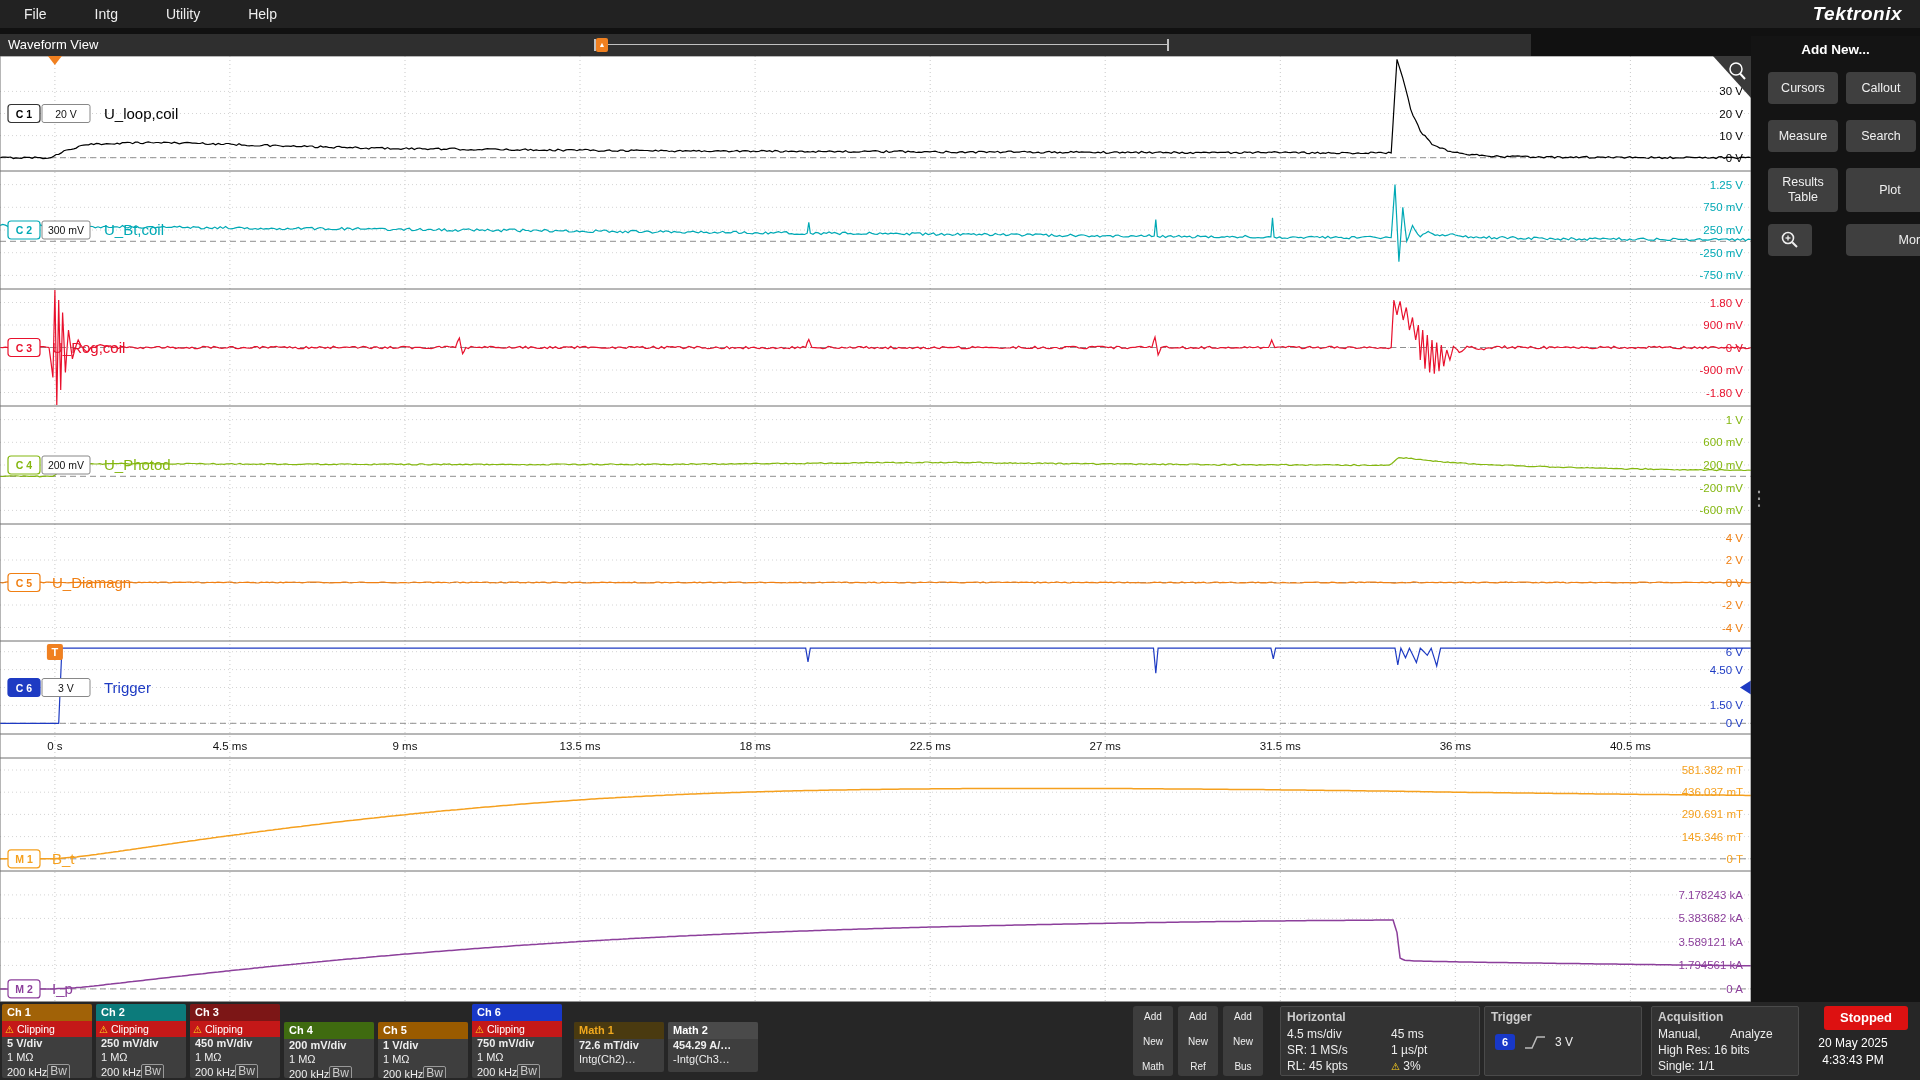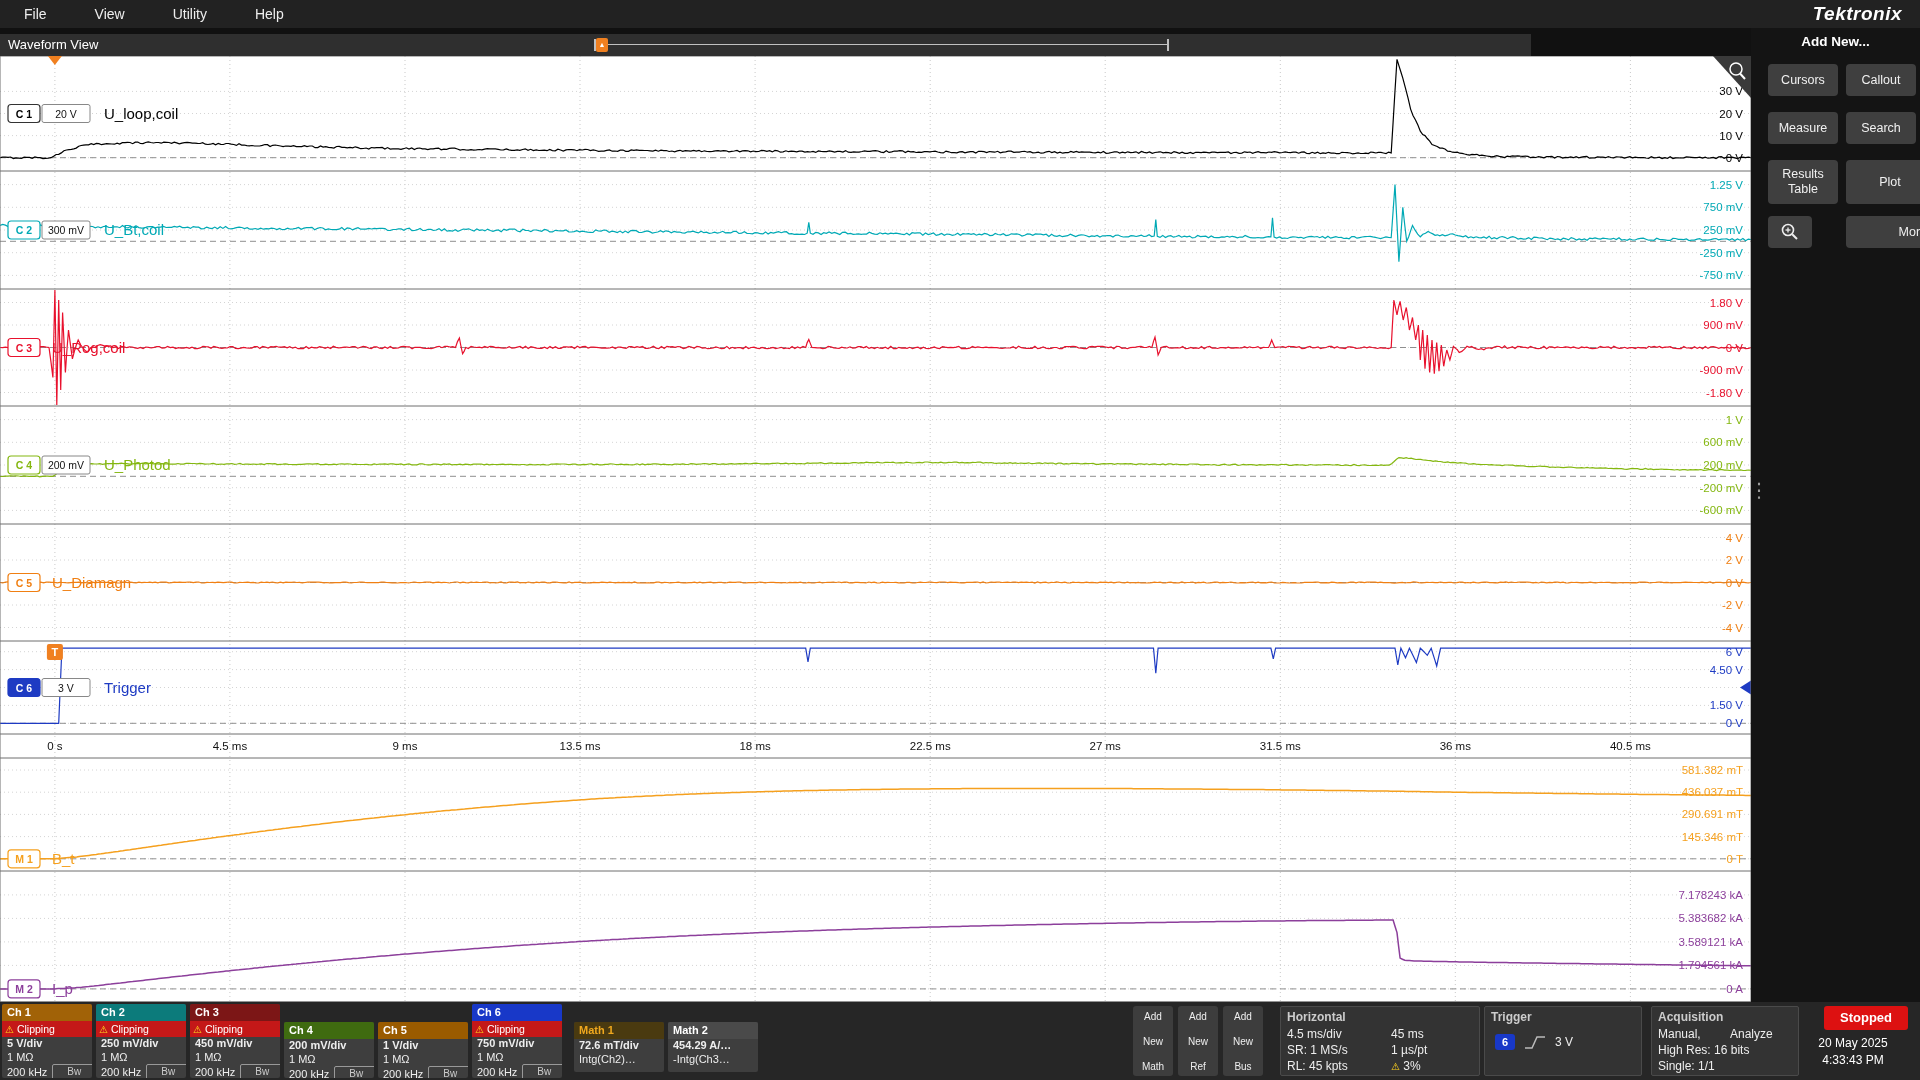--- a/index.html
+++ b/index.html
@@ -10,35 +10,35 @@
   .menu-item{padding:0 24px;font-size:14px;color:#eee;}
   .logo{position:absolute;right:18px;top:3px;font-size:19px;font-weight:bold;color:#fff;
         letter-spacing:.5px;font-style:italic;}
   .titlebar{position:absolute;left:0;top:34px;width:1531px;height:22px;background:#2f2f2f;color:#fff;}
   .titlebar .title{position:absolute;left:8px;top:0;line-height:22px;font-size:13px;}
   .mmline{position:absolute;top:10px;height:1px;background:#c0c0c0;}
   .mmcap{position:absolute;top:5px;width:2px;height:12px;background:#c0c0c0;}
   .mmmark{position:absolute;top:4px;width:12px;height:14px;background:#f08020;border-radius:2px;
           color:#fff;font-size:7px;text-align:center;line-height:14px;}
   .plot{position:absolute;left:0;top:56px;width:1751px;height:946px;background:#fff;}
-  .sidebar{position:absolute;left:1751px;top:28px;width:169px;height:974px;background:#141414;}
+  .sidebar{position:absolute;left:1751px;top:36px;width:169px;height:974px;background:#141414;}
   .sbheader{position:absolute;top:6px;left:0;width:100%;text-align:center;color:#fff;
             font-weight:bold;font-size:13.5px;}
   .sbtn{position:absolute;background:#3f3f3f;border-radius:4px;color:#f0f0f0;font-size:12.5px;
         display:flex;align-items:center;justify-content:center;text-align:center;line-height:1.2;}
   .grip{position:absolute;left:-2px;top:458px;color:#999;font-size:20px;line-height:9px;}
   .bottombar{position:absolute;left:0;top:1002px;width:1920px;height:78px;background:#262626;}
   .badge{position:absolute;background:#3e3e3e;border-radius:2px;overflow:hidden;color:#eee;}
   .badge .hdr{height:17px;line-height:17px;padding-left:5px;font-weight:bold;font-size:11px;color:#fff;}
   .badge .clip{height:16px;line-height:16px;background:#c41818;color:#fff;padding-left:3px;font-size:10.5px;}
   .badge .ln{height:13.5px;line-height:13.5px;padding-left:5px;font-size:11px;white-space:nowrap;}
   .badge .b{font-weight:bold;}
   .warn{color:#ffd21e;font-size:10px;}
-  .bw{display:inline-block;border:1px solid #999;border-radius:2px;font-size:10px;padding:0 14px;
-      margin-left:5px;color:#ccc;vertical-align:1px;}
+  .bw{display:inline-block;border:1px solid #999;border-radius:2px;font-size:12px;padding:0 2px;
+      color:#ccc;vertical-align:1px;}
   .addbtn{position:absolute;width:40px;top:4px;height:70px;background:#3d3d3d;border-radius:3px;
           color:#eee;font-size:10px;text-align:center;display:flex;flex-direction:column;
           justify-content:center;gap:14px;}
   .panel{position:absolute;top:4px;height:70px;background:#333;border:1px solid #4a4a4a;
          border-radius:2px;color:#eee;font-size:12px;box-sizing:border-box;}
   .ptitle{font-weight:bold;color:#ccc;padding:3px 0 2px 6px;font-size:12px;}
   .prow{padding:0 6px;height:16px;line-height:16px;white-space:nowrap;}
   .pl{display:inline-block;width:104px;}
   .pl2{display:inline-block;width:72px;}
   .tsrc{display:inline-block;width:20px;height:16px;background:#1838c8;color:#fff;border-radius:3px;
@@ -49,21 +49,21 @@
   .datetime{position:absolute;left:1796px;top:33px;width:114px;text-align:center;color:#fff;
             font-size:12px;line-height:17px;}
   svg text{font-family:"Liberation Sans",sans-serif;}
 </style>
 </head>
 <body>
 
 <div class="menubar">
   <div style="display:flex;">
       <span class="menu-item">File</span>
-      <span class="menu-item">View</span>
+      <span class="menu-item">Intg</span>
       <span class="menu-item">Utility</span>
       <span class="menu-item">Help</span>
     </div>
   <div class="logo">Tektronix</div>
 </div>
 
 <div class="titlebar">
   <span class="title">Waveform View</span>
   <div class="mmline" style="left:594px;width:575px;"></div>
   <div class="mmcap" style="left:594px;"></div>

